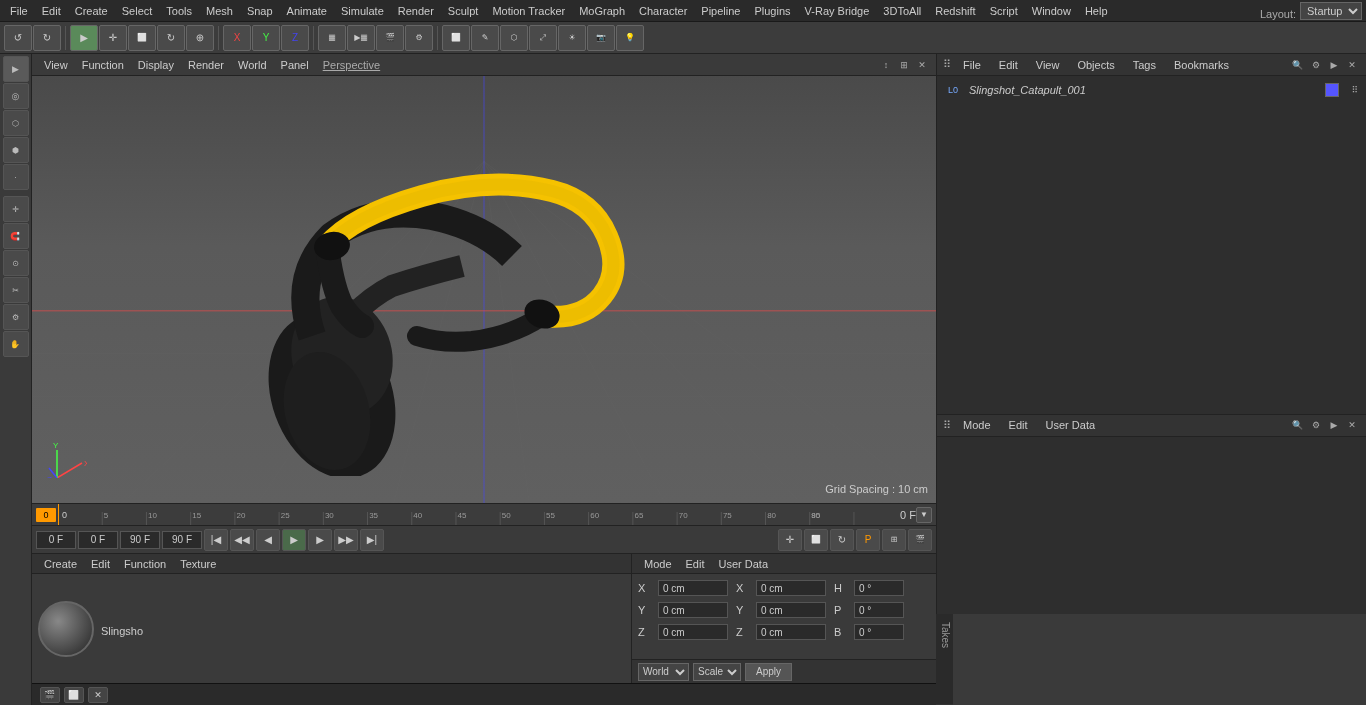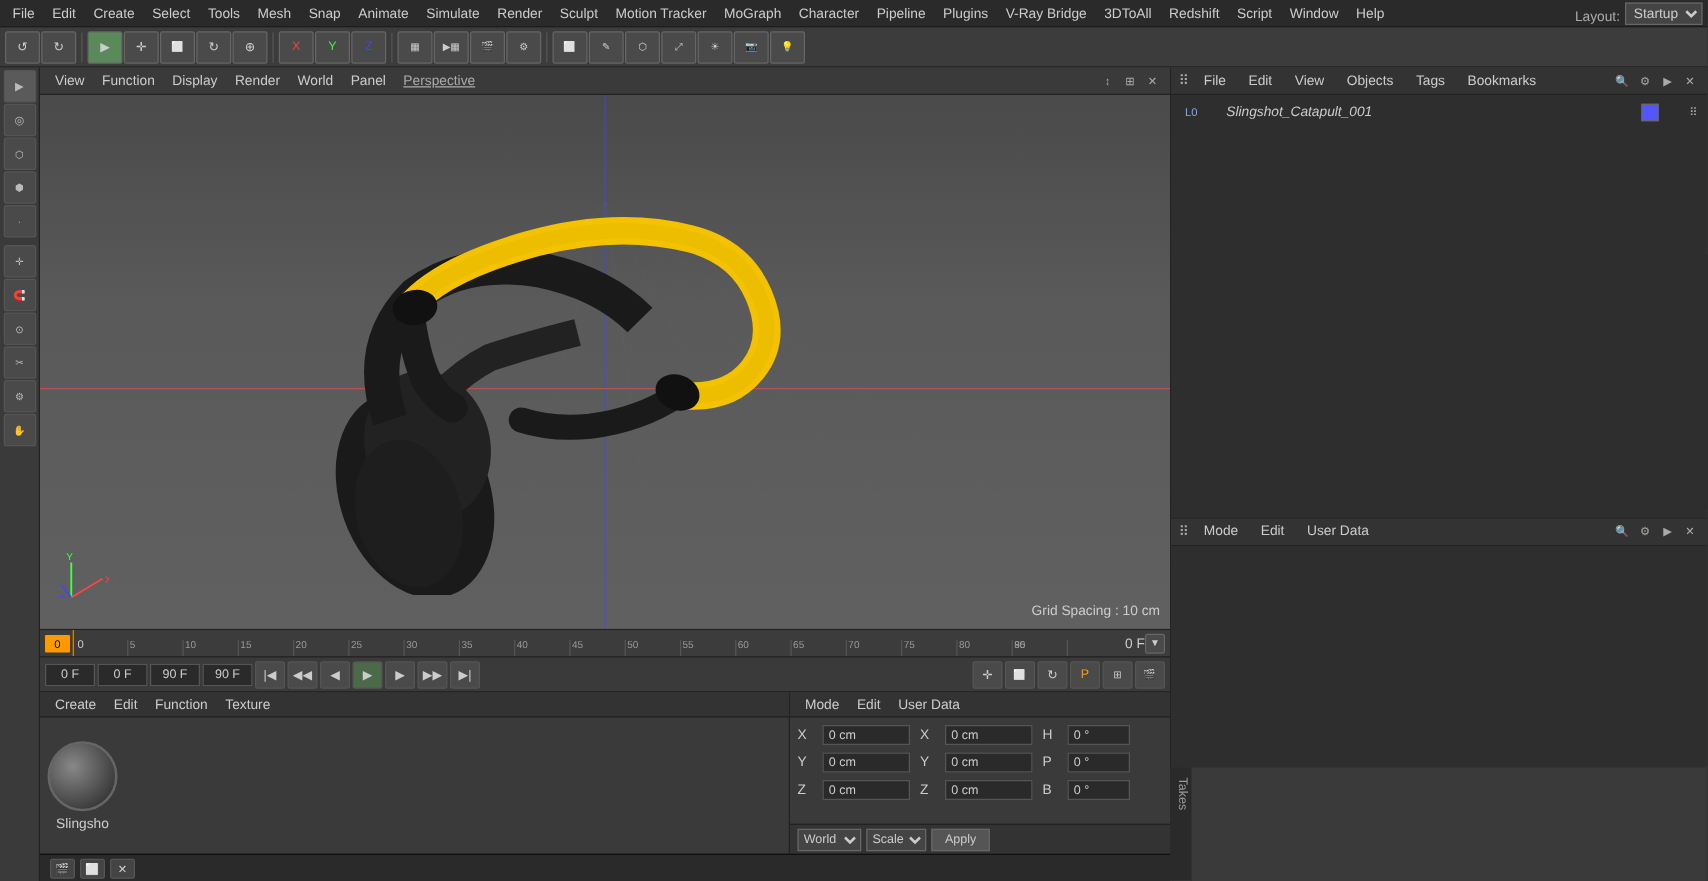--- a/index.html
+++ b/index.html
@@ -96,21 +96,21 @@
     #status-text { font-size: 11px; color: #aaa; }
 
     
     #right-panel { width: 430px; display: flex; flex-direction: column; background: #3a3a3a; border-left: 1px solid #222; }
     #right-top { flex: 1; display: flex; flex-direction: column; }
     #obj-header { height: 22px; background: #333; border-bottom: 1px solid #222; display: flex; align-items: center; padding: 0 6px; gap: 6px; }
     .obj-menu { padding: 1px 6px; color: #ccc; cursor: pointer; font-size: 11px; }
     #obj-header-icons { margin-left: auto; display: flex; gap: 2px; }
     .obj-h-icon { width: 16px; height: 16px; display: flex; align-items: center; justify-content: center; cursor: pointer; font-size: 9px; color: #aaa; }
     #obj-content { flex: 1; padding: 4px; background: #2e2e2e; }
-    .obj-row { display: flex; align-items: center; height: 20px; padding: 0 4px; gap: 20px; }
+    .obj-row { display: flex; align-items: center; height: 20px; padding: 0 4px; gap: 8px; }
     .obj-icon { width: 16px; height: 16px; display: flex; align-items: center; justify-content: center; font-size: 9px; color: #ccc; }
     .obj-name { flex: 1; font-size: 11px; color: #ccc; font-style: italic; }
     .obj-color { width: 14px; height: 14px; border: 1px solid #666; }
     .obj-dots { font-size: 9px; color: #aaa; margin-left: 4px; }
 
     #right-bottom { height: 200px; background: #3a3a3a; border-top: 1px solid #222; display: flex; flex-direction: column; }
     #attr2-header { height: 22px; background: #333; border-bottom: 1px solid #222; display: flex; align-items: center; padding: 0 6px; gap: 6px; }
     .attr2-menu { padding: 1px 6px; color: #ccc; cursor: pointer; font-size: 11px; }
     #attr2-header-icons { margin-left: auto; display: flex; gap: 2px; }
     #attr2-content { flex: 1; background: #2e2e2e; }
@@ -361,21 +361,21 @@
       <div id="bottom-area">
 
         <div id="material-panel">
           <div id="mat-header">
             <span class="mat-menu">Create</span>
             <span class="mat-menu">Edit</span>
             <span class="mat-menu">Function</span>
             <span class="mat-menu">Texture</span>
           </div>
           <div id="mat-content">
-            <div style="display:flex;flex-direction:column;align-items:center;">
+            <div style="display:flex;flex-direction:row;align-items:center;">
               <div id="mat-thumb"></div>
               <div id="mat-name">Slingsho</div>
             </div>
           </div>
         </div>
 
         <div id="attr-panel">
           <div id="attr-header">
             <span class="attr-menu">Mode</span>
             <span class="attr-menu">Edit</span>

